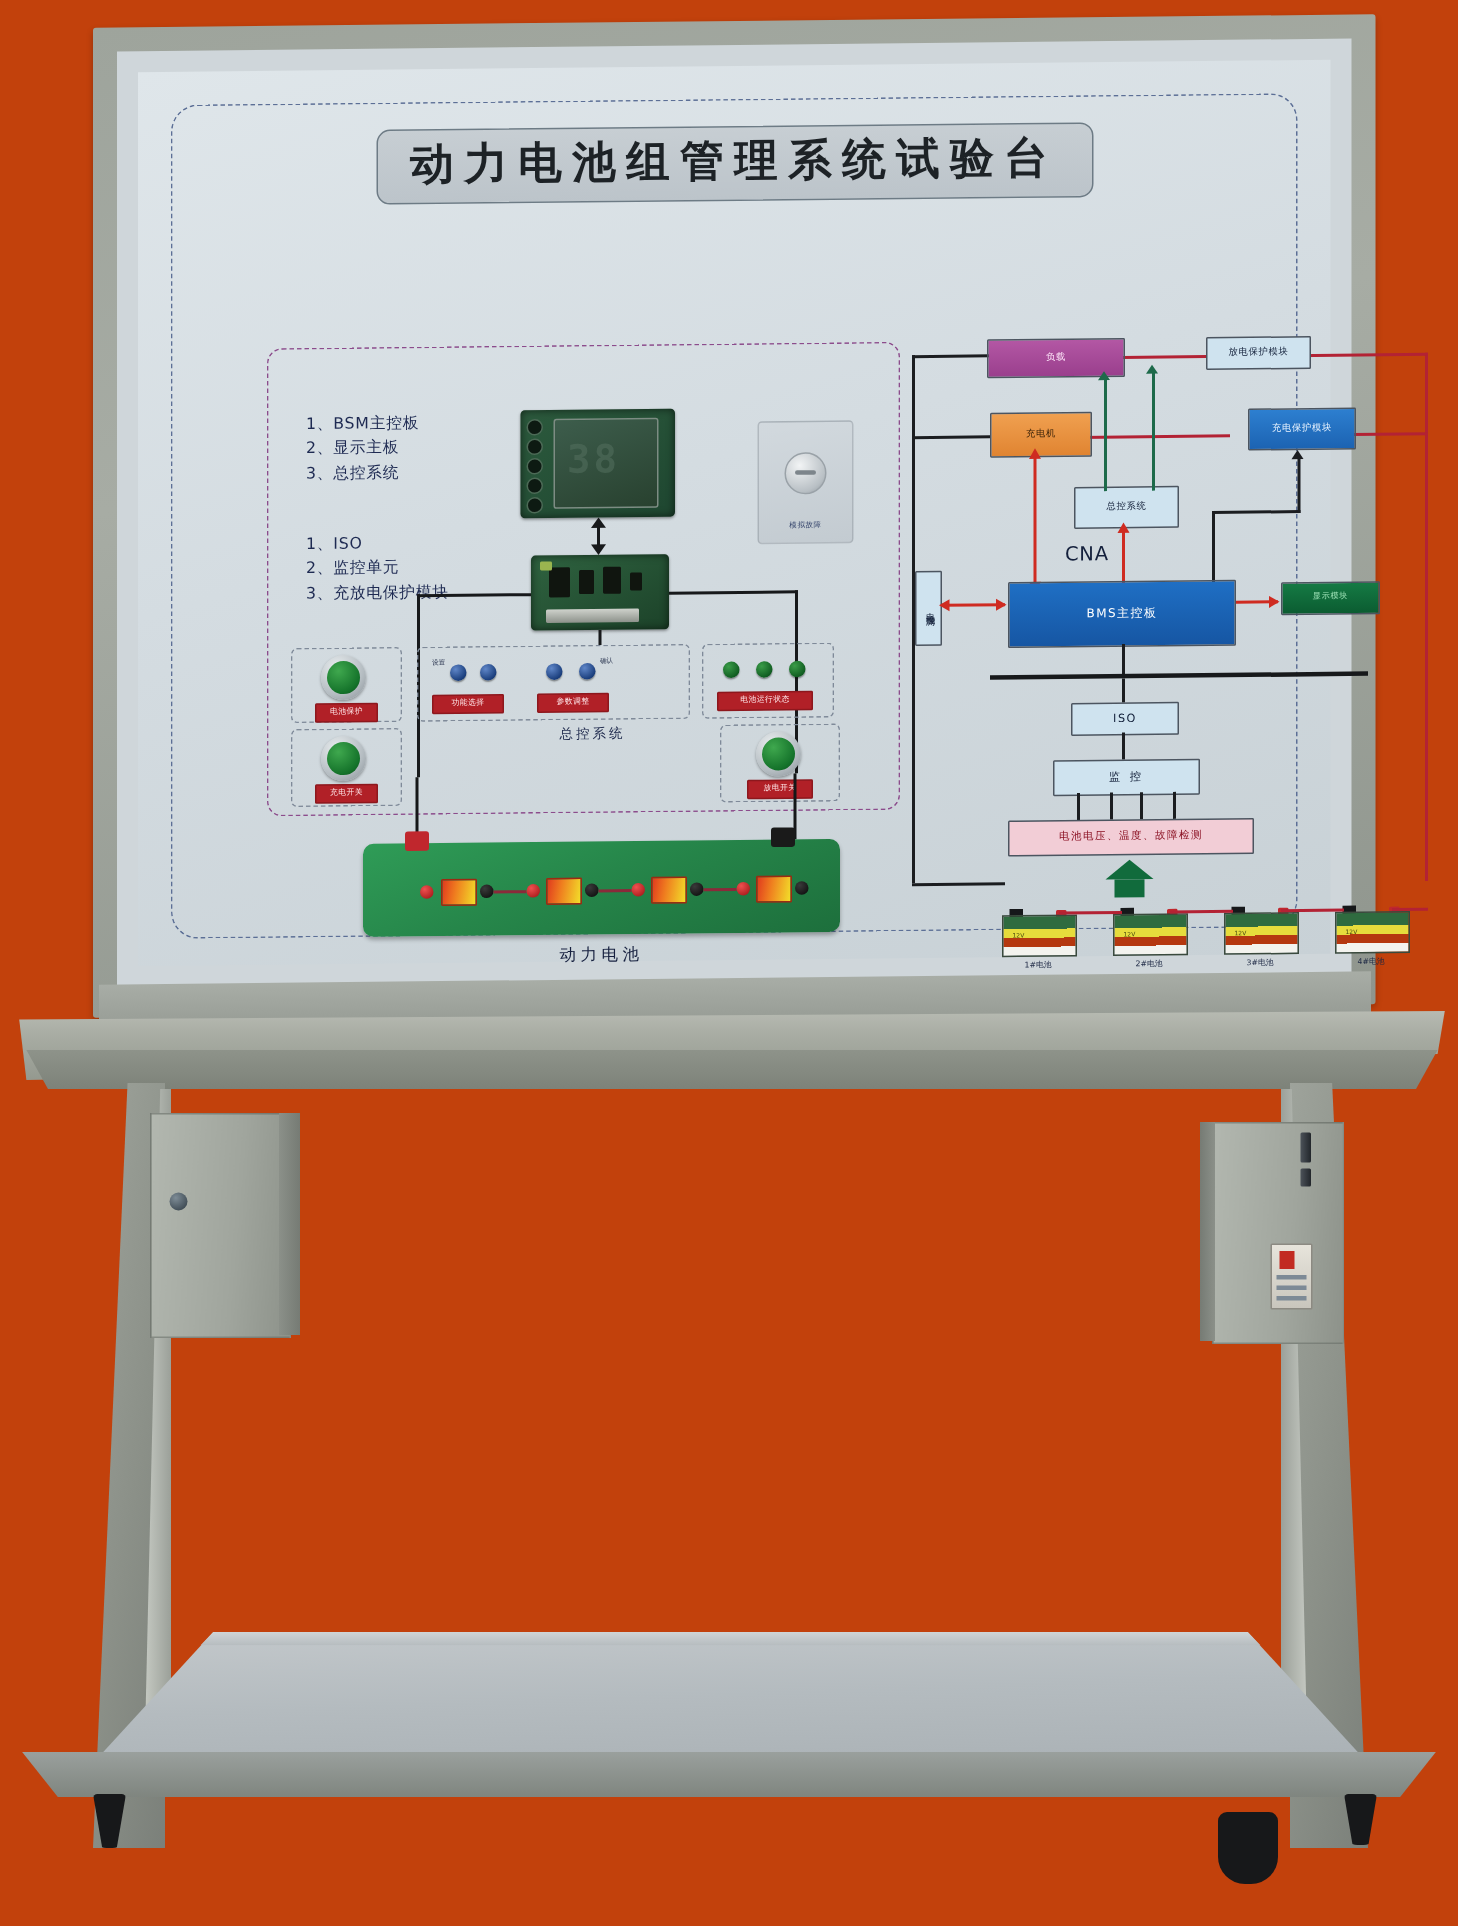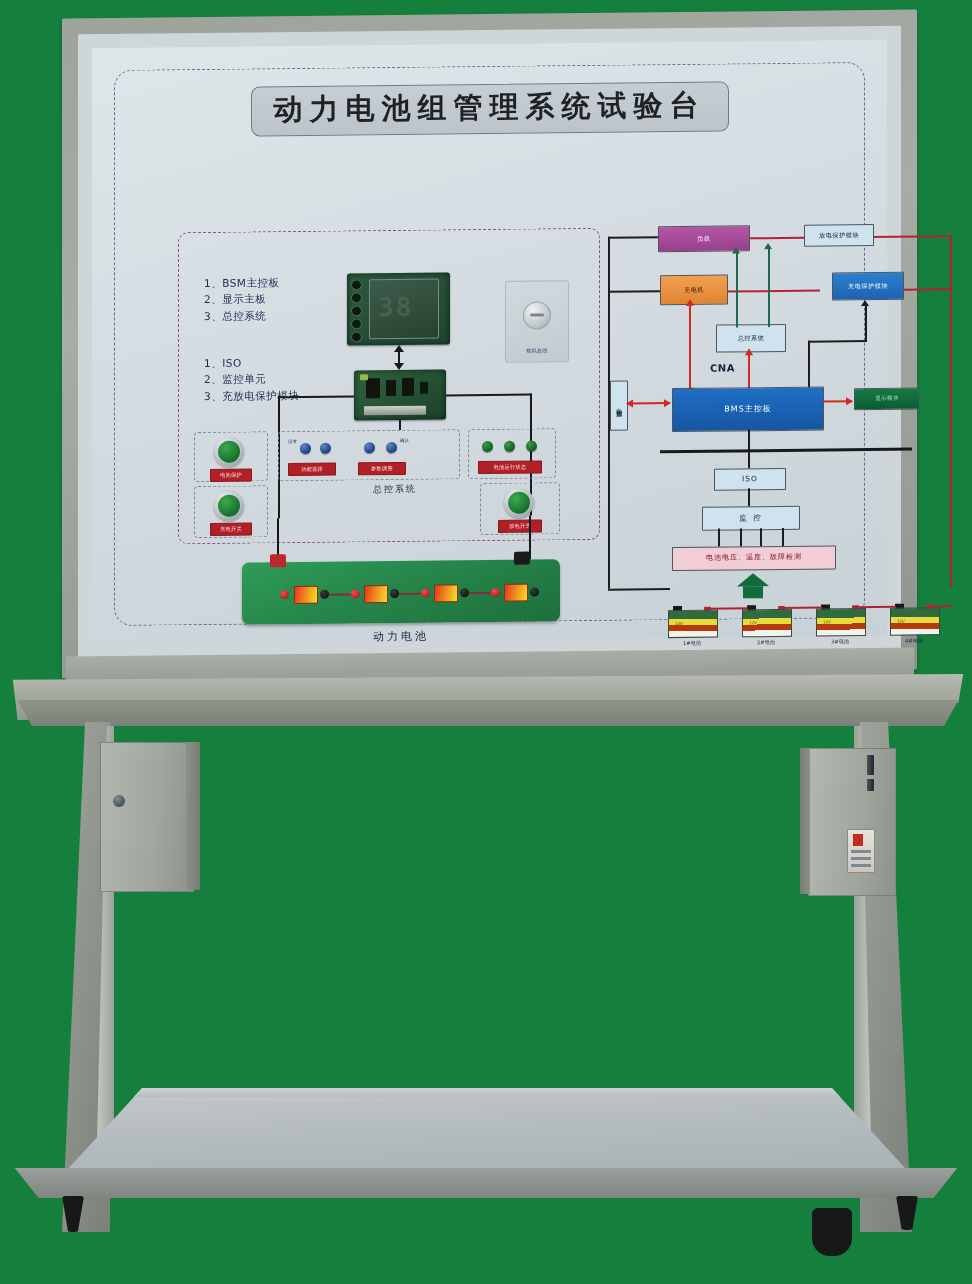--- a/index.html
+++ b/index.html
@@ -1,20 +1,20 @@
 <!DOCTYPE html>
 <html><head>
 <meta charset="utf-8">
 <title>Power Battery Management System Test Bench</title>
 <style>
   html,body{margin:0;padding:0;background:#ffffff;}
   body{width:972px;height:1284px;position:relative;overflow:hidden;
        font-family:"DejaVu Sans","Liberation Sans",sans-serif;}
 
-  .stage{position:absolute;left:0;top:0;width:972px;height:1284px;background:#15803d;}
+  .stage{position:absolute;left:0;top:0;width:972px;height:1284px;background:#c2410c;}
 
   
   .board-frame{position:absolute;left:62px;top:14px;width:855px;height:660px;
       background:linear-gradient(170deg,#9ea49c 0%,#a7aca4 40%,#8f958d 100%);
       border-radius:2px;
       box-shadow:0 2px 4px rgba(0,0,0,.25);
       transform:skewY(-0.6deg);}
   .board-frame-inner{position:absolute;left:16px;top:16px;right:16px;bottom:20px;
       background:#cfd6da;}
   .panel{position:absolute;left:14px;top:14px;right:14px;bottom:14px;
@@ -136,21 +136,21 @@
   .wire.g{background:#1d6a4a;}
   .wire.rd{background:#cf2b21;}
 
   .ar{position:absolute;width:0;height:0;}
   .ar.up-g{border-left:4px solid transparent;border-right:4px solid transparent;border-bottom:6px solid #1d6a4a;}
   .ar.up-r{border-left:4.5px solid transparent;border-right:4.5px solid transparent;border-bottom:7px solid #cf2b21;}
   .ar.dn-r{border-left:4.5px solid transparent;border-right:4.5px solid transparent;border-top:7px solid #cf2b21;}
   .ar.lf-r{border-top:4.5px solid transparent;border-bottom:4.5px solid transparent;border-right:7px solid #cf2b21;}
   .ar.rt-r{border-top:4.5px solid transparent;border-bottom:4.5px solid transparent;border-left:7px solid #cf2b21;}
   .ar.up-k{border-left:4px solid transparent;border-right:4px solid transparent;border-bottom:6px solid #1b1d20;}
-  .cna{position:absolute;font-size:10px;color:#14203c;letter-spacing:.5px;font-weight:bold;}
+  .cna{position:absolute;font-size:13px;color:#14203c;letter-spacing:.5px;}
   .bigbar{position:absolute;height:3px;background:#17191b;}
   .garrow{position:absolute;width:0;height:0;
       border-left:16px solid transparent;border-right:16px solid transparent;
       border-bottom:13px solid #116b3c;}
   .garrow-body{position:absolute;width:20px;height:12px;background:#116b3c;}
 
   .cellbat{position:absolute;width:48px;height:30px;}
   .cellbat .body{position:absolute;left:0;top:4px;width:48px;height:26px;
       background:linear-gradient(180deg,#2f6b3f 0%,#2f6b3f 32%,#e6dc3c 32%,#e6dc3c 55%,#b5380f 55%,#b5380f 78%,#f3f3ee 78%);
       border:1px solid #3a4a3d;}

